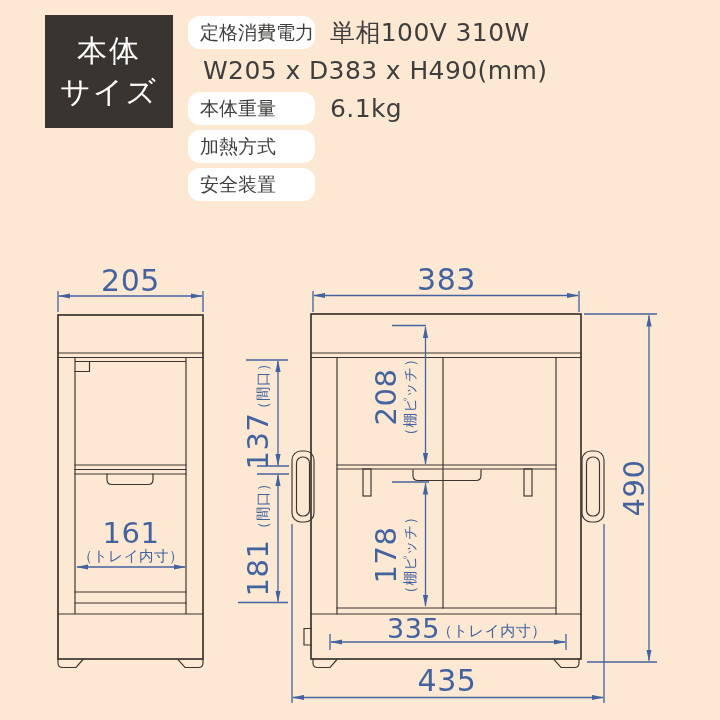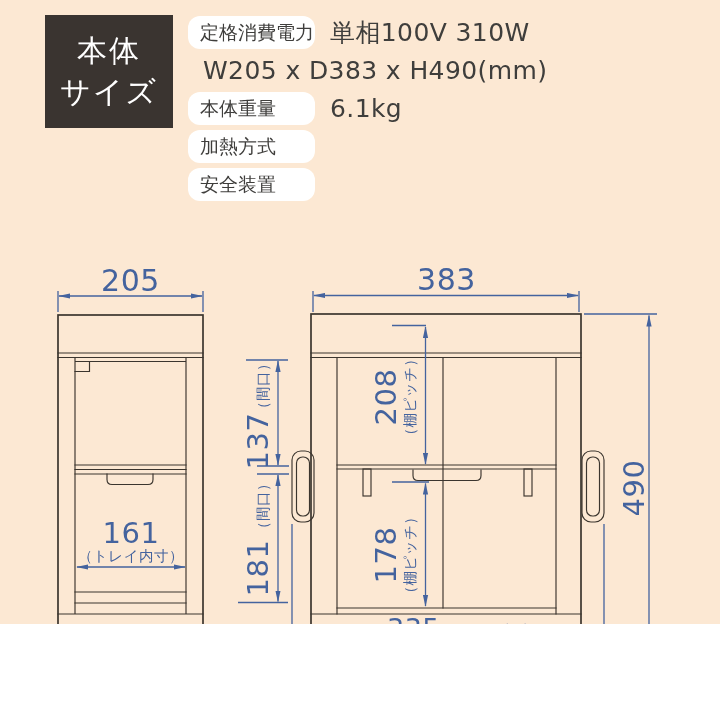--- a/index.html
+++ b/index.html
@@ -1,17 +1,17 @@
 <!DOCTYPE html>
 <html><head>
 <meta charset="utf-8">
 <style>
   html,body{margin:0;padding:0;}
   .canvas{
-    position:relative;width:720px;height:624px;overflow:hidden;
+    position:relative;width:720px;height:720px;overflow:hidden;
     background:#fce8d3;font-family:"DejaVu Sans",sans-serif;
   }
   .title-box{
     position:absolute;left:45px;top:15px;width:128px;height:113px;
     background:#3a3430;color:#ffffff;
     display:flex;flex-direction:column;align-items:center;justify-content:center;gap:11px;
     font-family:"DejaVu Serif","Liberation Serif",serif;
     font-size:30px;letter-spacing:2px;line-height:1;
   }
   .spec-table{

